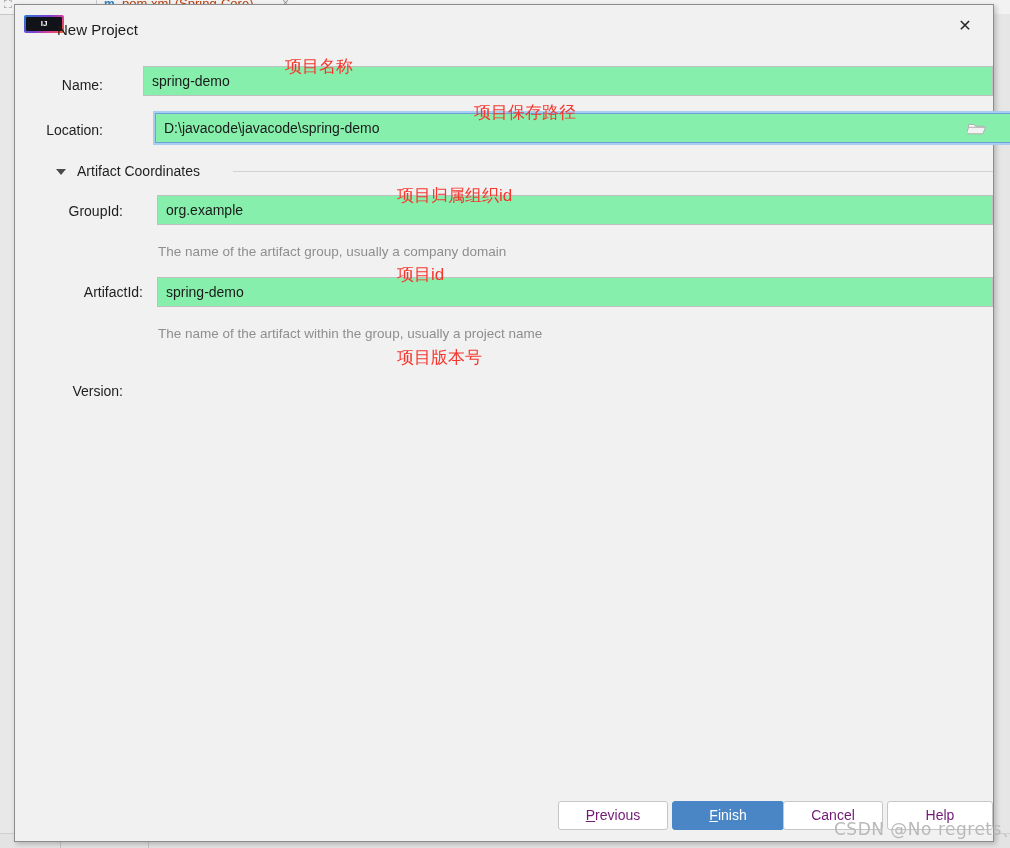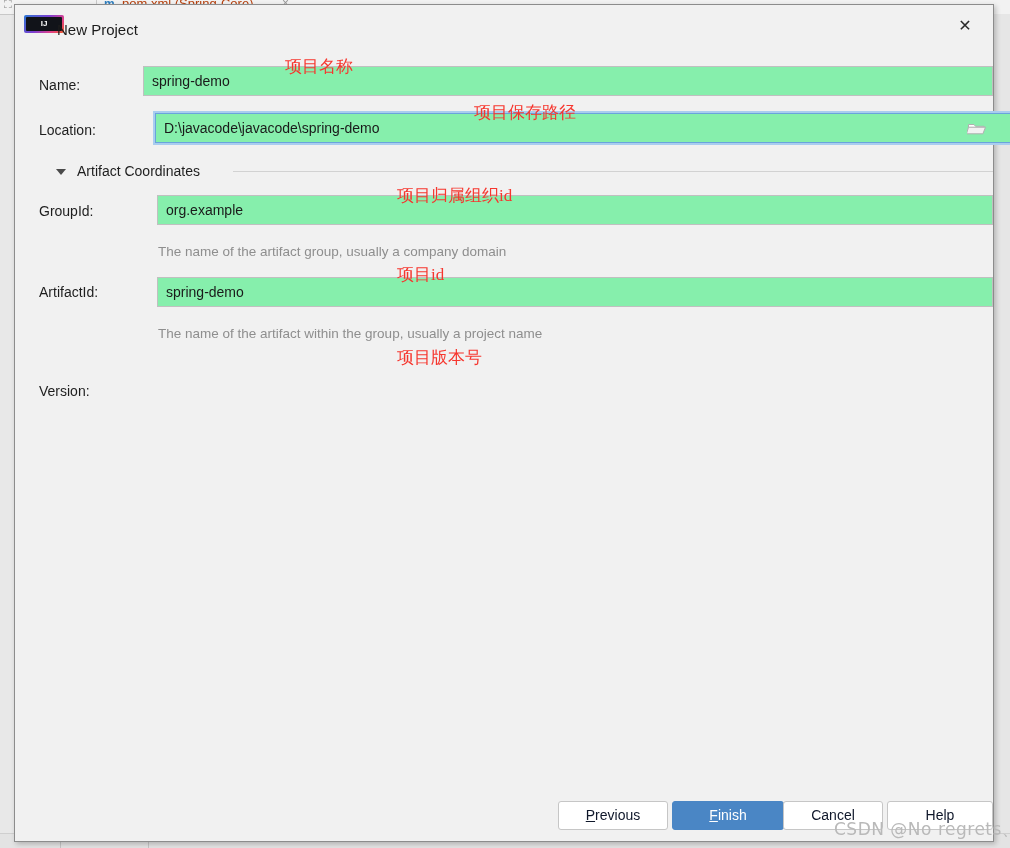--- a/index.html
+++ b/index.html
@@ -142,20 +142,21 @@
     font-size: 16px;
     color: #2b2b2b;
     cursor: pointer;
   }
 
   
   .row-label {
     position: absolute;
     font-size: 14px;
     color: #1e1e1e;
+    text-align: right;
     line-height: 14px;
   }
   .text-field {
     position: absolute;
     background: #86efac;
     border: 1px solid #c0c0c0;
     box-sizing: border-box;
     font-size: 14px;
     color: #1a1a1a;
     padding-left: 8px;
@@ -209,35 +210,35 @@
     width: 760px; height: 1px;
     background: #d2d2d2;
   }
 
   
   .annotation {
     position: absolute;
     color: #f6362e;
     font-size: 17px;
     line-height: 17px;
-    font-family: Liberation Serif, serif;
+    font-family: Liberation Sans, sans-serif;
     white-space: nowrap;
     pointer-events: none;
   }
 
   
   .dlg-button {
     position: absolute;
     height: 29px;
     background: #ffffff;
     border: 1px solid #c6c6c6;
     border-radius: 3px;
     box-sizing: border-box;
     font-size: 14px;
-    color: #0f172a;
+    color: #701a75;
     text-align: center;
     line-height: 27px;
     cursor: pointer;
   }
   .dlg-button.primary {
     background: #4a86c5;
     border: 1px solid #4a86c5;
     color: #ffffff;
   }
   .mn { text-decoration: underline; }

